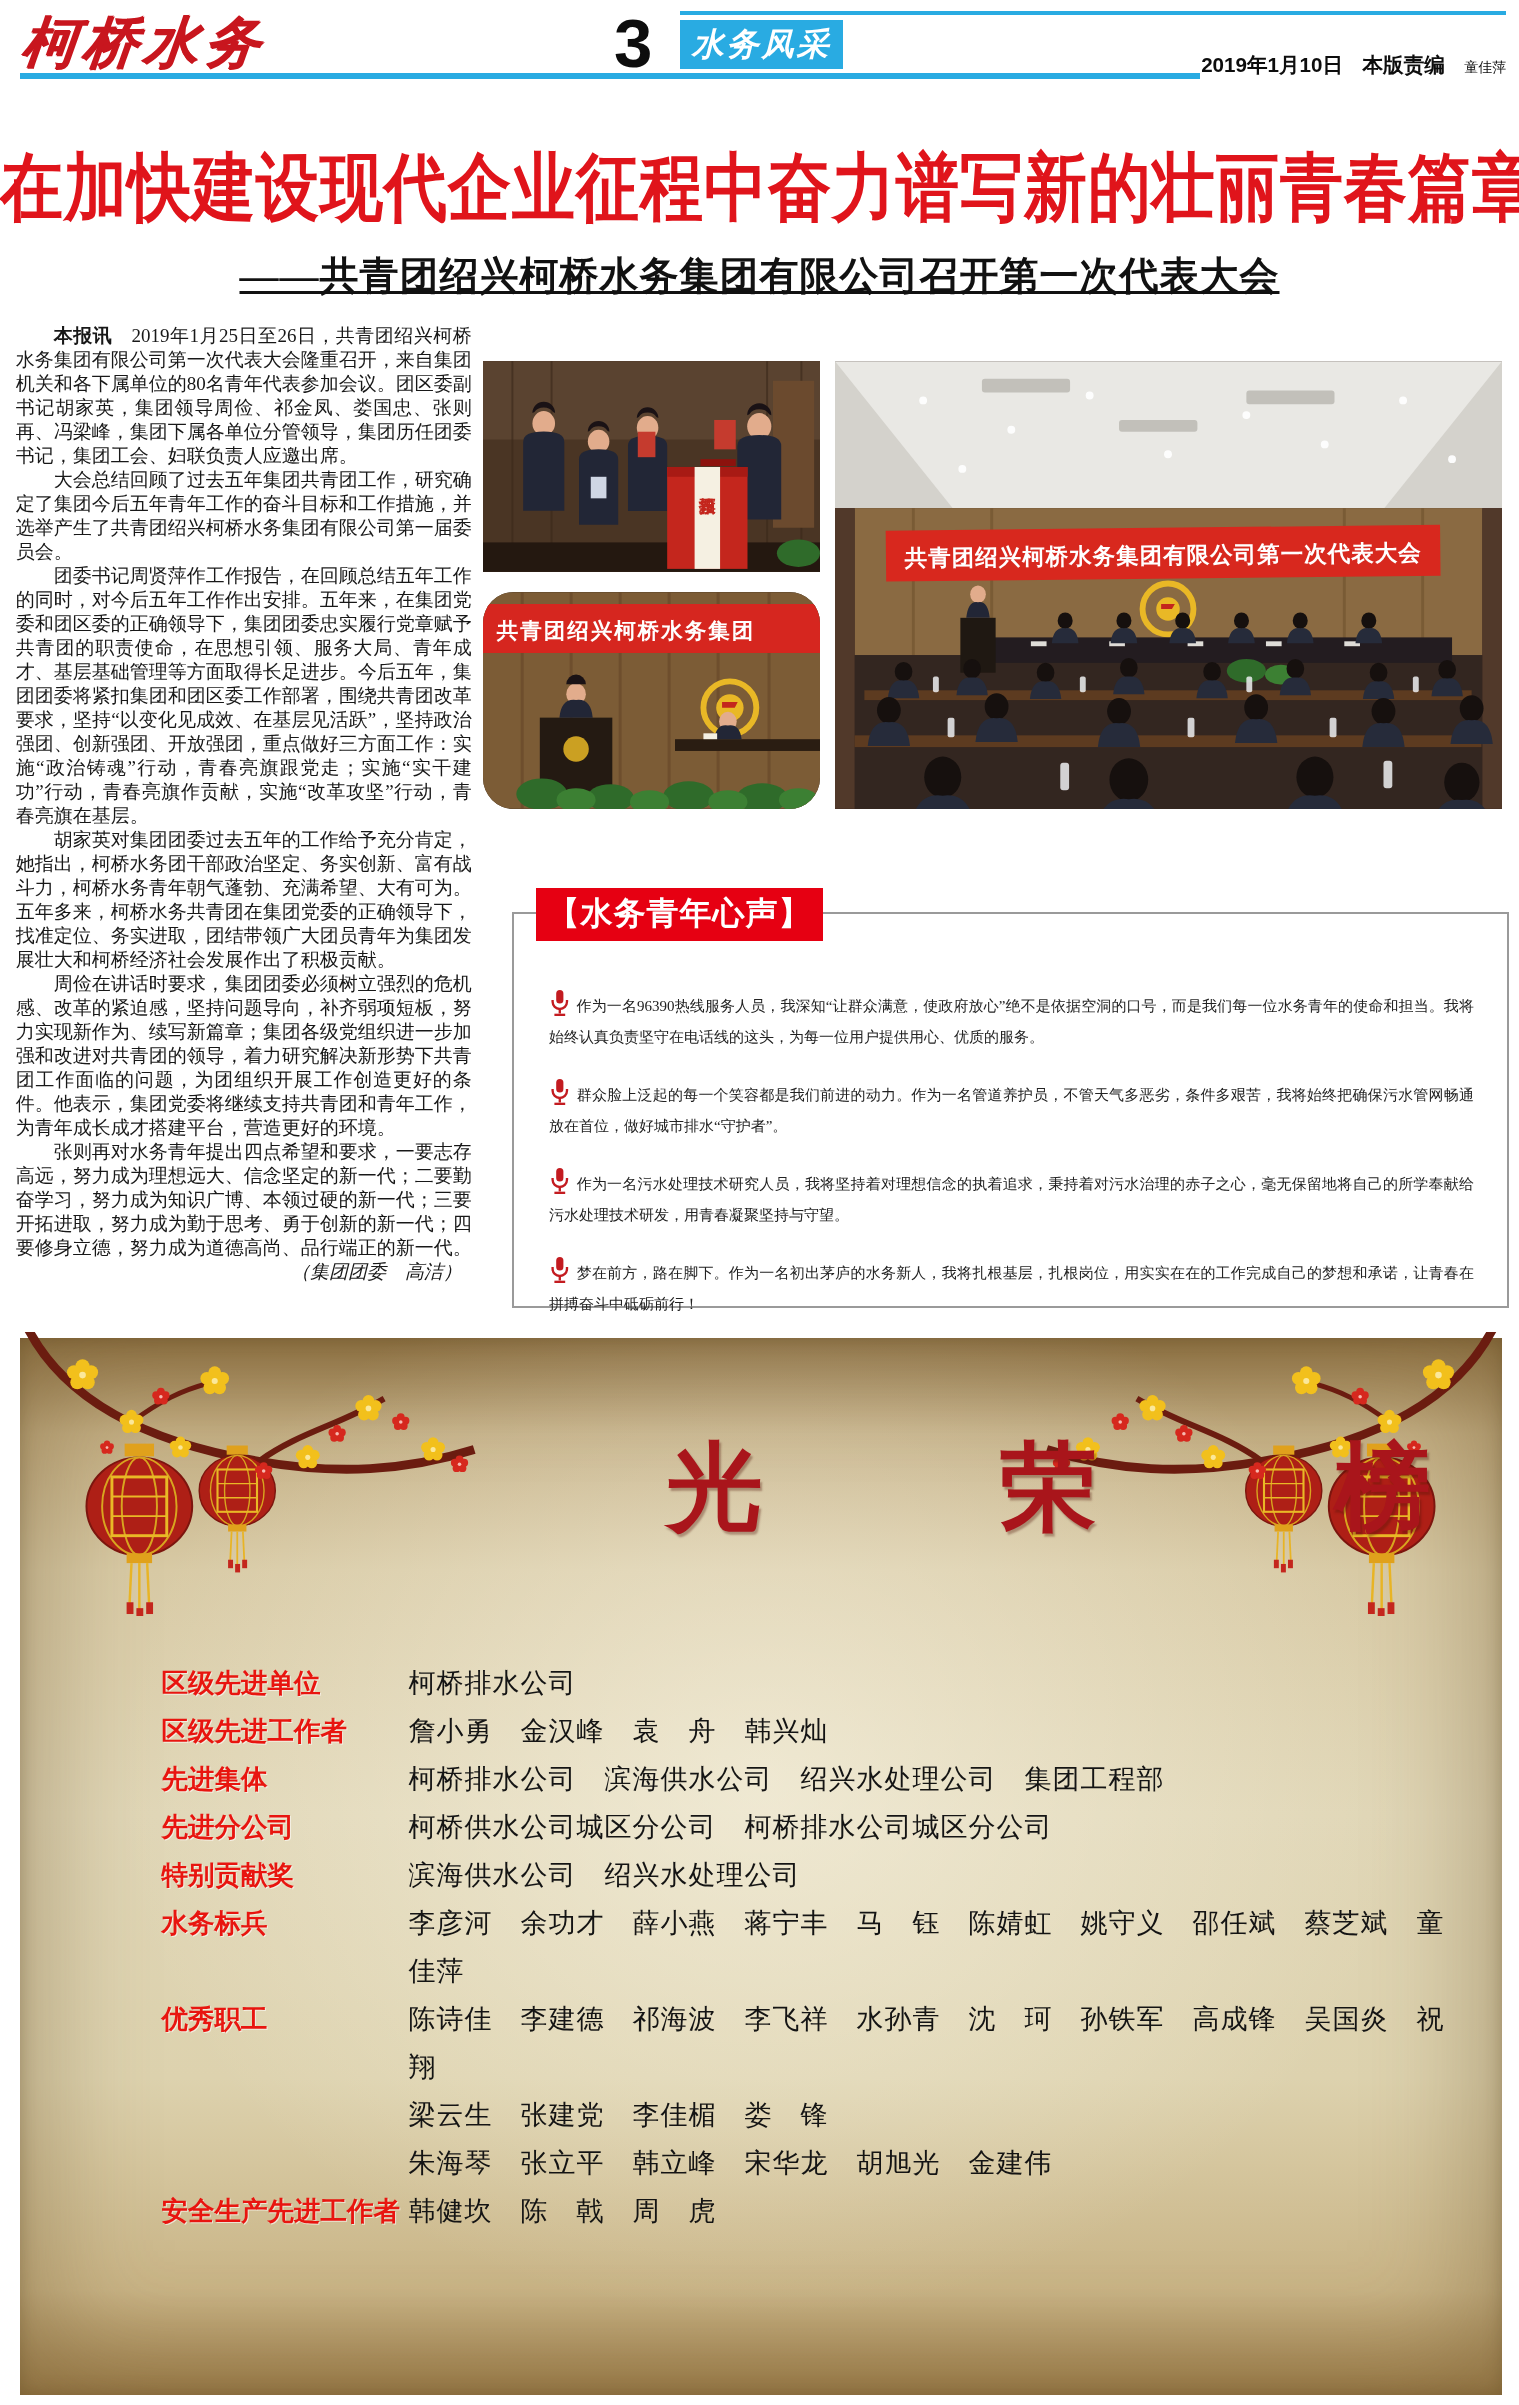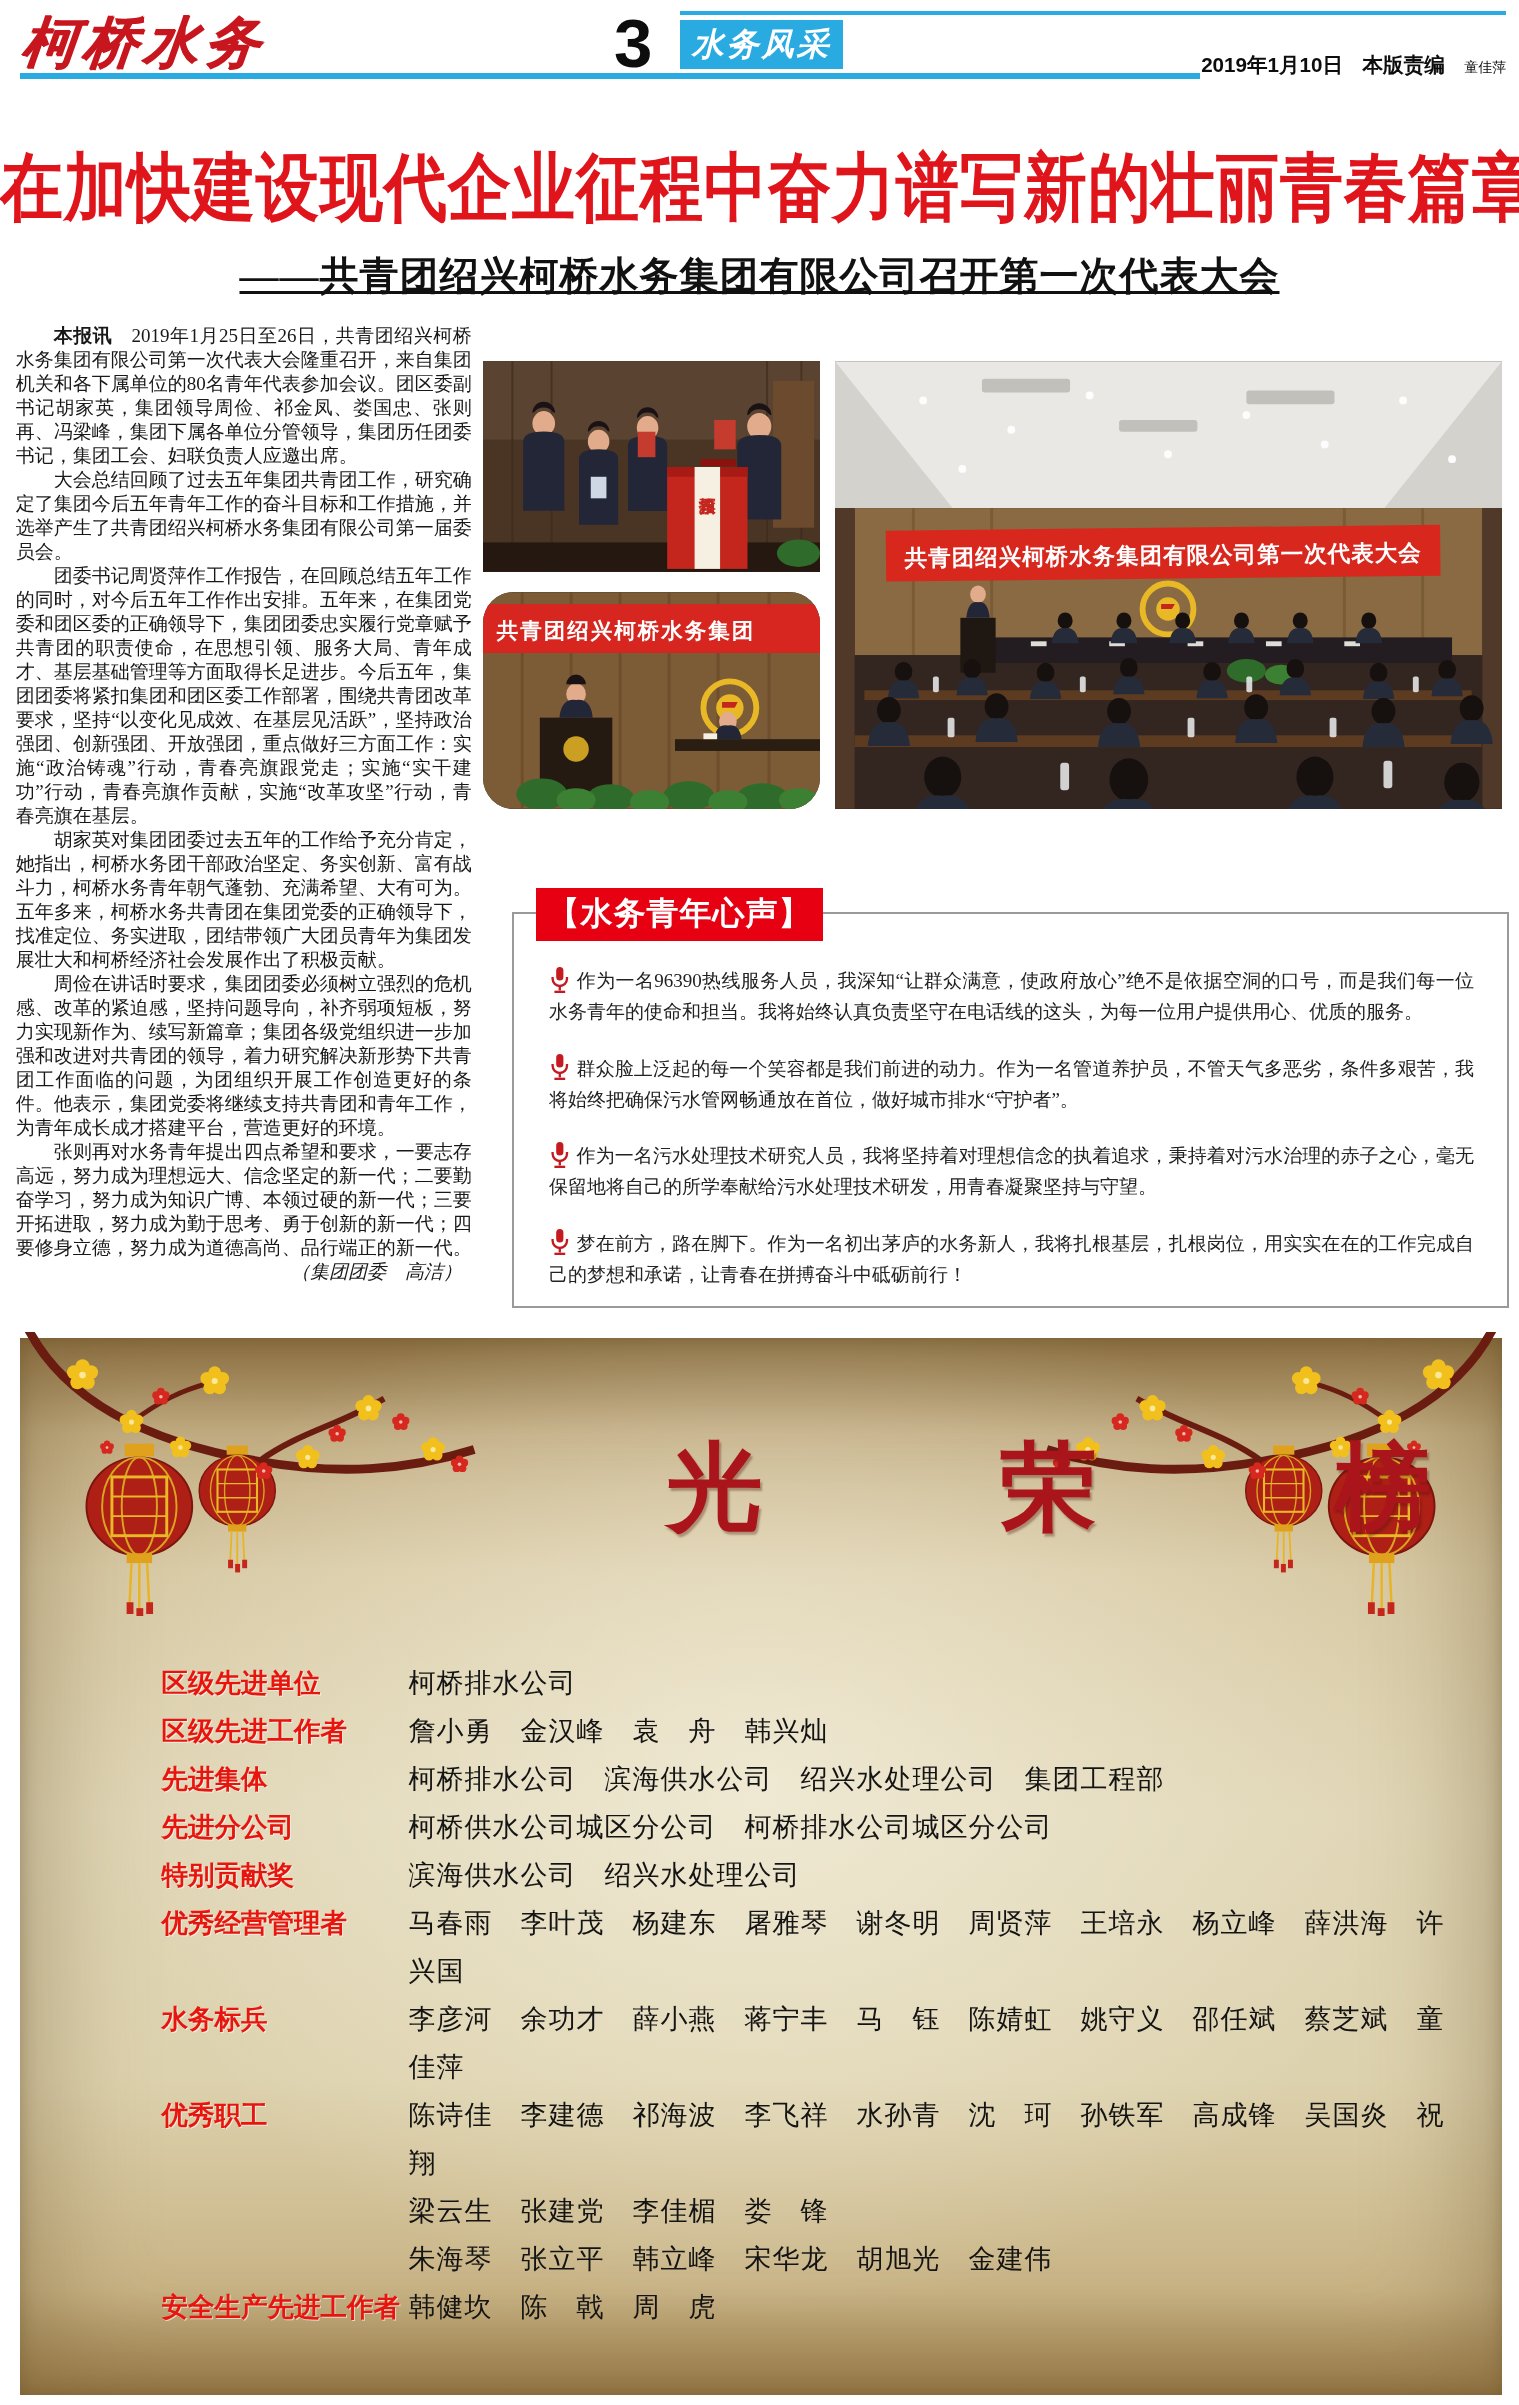--- a/index.html
+++ b/index.html
@@ -45,22 +45,22 @@
   #photoB{left:483px;top:592px;width:337px;height:217px;border-radius:31px;}
   #photoC{left:835px;top:361px;width:667px;height:448px;}
 
   
   .voices{position:absolute;left:512px;top:912px;width:993px;height:392px;
         border:2px solid #9a9a9a;background:#fff;}
   .voices-title{position:absolute;left:21.6px;top:-26.5px;background:#e60012;color:#fff;
         font-size:32px;font-weight:900;font-family:"Liberation Sans",sans-serif;
         padding:4.9px 11.8px;letter-spacing:1px;}
   .voices-body{padding:51px 33px 0 35px;}
-  .quote{font-size:19px;line-height:31px;color:#222;margin-bottom:25.5px;text-align:justify;
-        font-family:"Liberation Serif",serif;}
+  .quote{font-size:15px;line-height:31px;color:#222;margin-bottom:25.5px;text-align:justify;
+        font-family:"Liberation Serif",serif;margin-top:24px;}
   .mic{width:21.6px;height:27.4px;vertical-align:-5.9px;margin-right:5.9px;}
 
   
   .honor{position:absolute;left:19.6px;top:1338px;width:1482px;height:1057px;
         background:
           radial-gradient(ellipse at 50% 42%, rgba(255,252,240,.50), rgba(255,252,240,0) 62%),
           linear-gradient(180deg,#96794a 0%,#c3ae83 9%,#d8caa5 22%,#e0d6b6 45%,#ddd2ae 70%,#c9b486 90%,#a2834f 100%);
         box-shadow:inset 0 0 108px 24.5px rgba(104,80,36,.38), inset 0 0 17.6px rgba(80,60,25,.35);}
   .honor-title{position:absolute;left:0;top:86px;width:100%;text-align:right;
         font-size:96px;font-weight:900;color:#a9151b;font-family:"Liberation Serif",serif;
@@ -405,26 +405,20 @@
             <div class="honor-line">柯桥供水公司城区分公司　柯桥排水公司城区分公司</div>
           </div>
         </div>
         <div class="honor-row">
           <span class="honor-label">特别贡献奖</span>
           <div class="honor-lines">
             <div class="honor-line">滨海供水公司　绍兴水处理公司</div>
           </div>
         </div>
         <div class="honor-row">
-          <span class="honor-label">优秀经营管理者</span>
-          <div class="honor-lines">
-            <div class="honor-line">马春雨　李叶茂　杨建东　屠雅琴　谢冬明　周贤萍　王培永　杨立峰　薛洪海　许兴国</div>
-          </div>
-        </div>
-        <div class="honor-row">
           <span class="honor-label">水务标兵</span>
           <div class="honor-lines">
             <div class="honor-line">李彦河　余功才　薛小燕　蒋宁丰　马　钰　陈婧虹　姚守义　邵任斌　蔡芝斌　童佳萍</div>
           </div>
         </div>
         <div class="honor-row">
           <span class="honor-label">优秀职工</span>
           <div class="honor-lines">
             <div class="honor-line">陈诗佳　李建德　祁海波　李飞祥　水孙青　沈　珂　孙铁军　高成锋　吴国炎　祝　翔</div>
             <div class="honor-line">梁云生　张建党　李佳楣　娄　锋</div>

